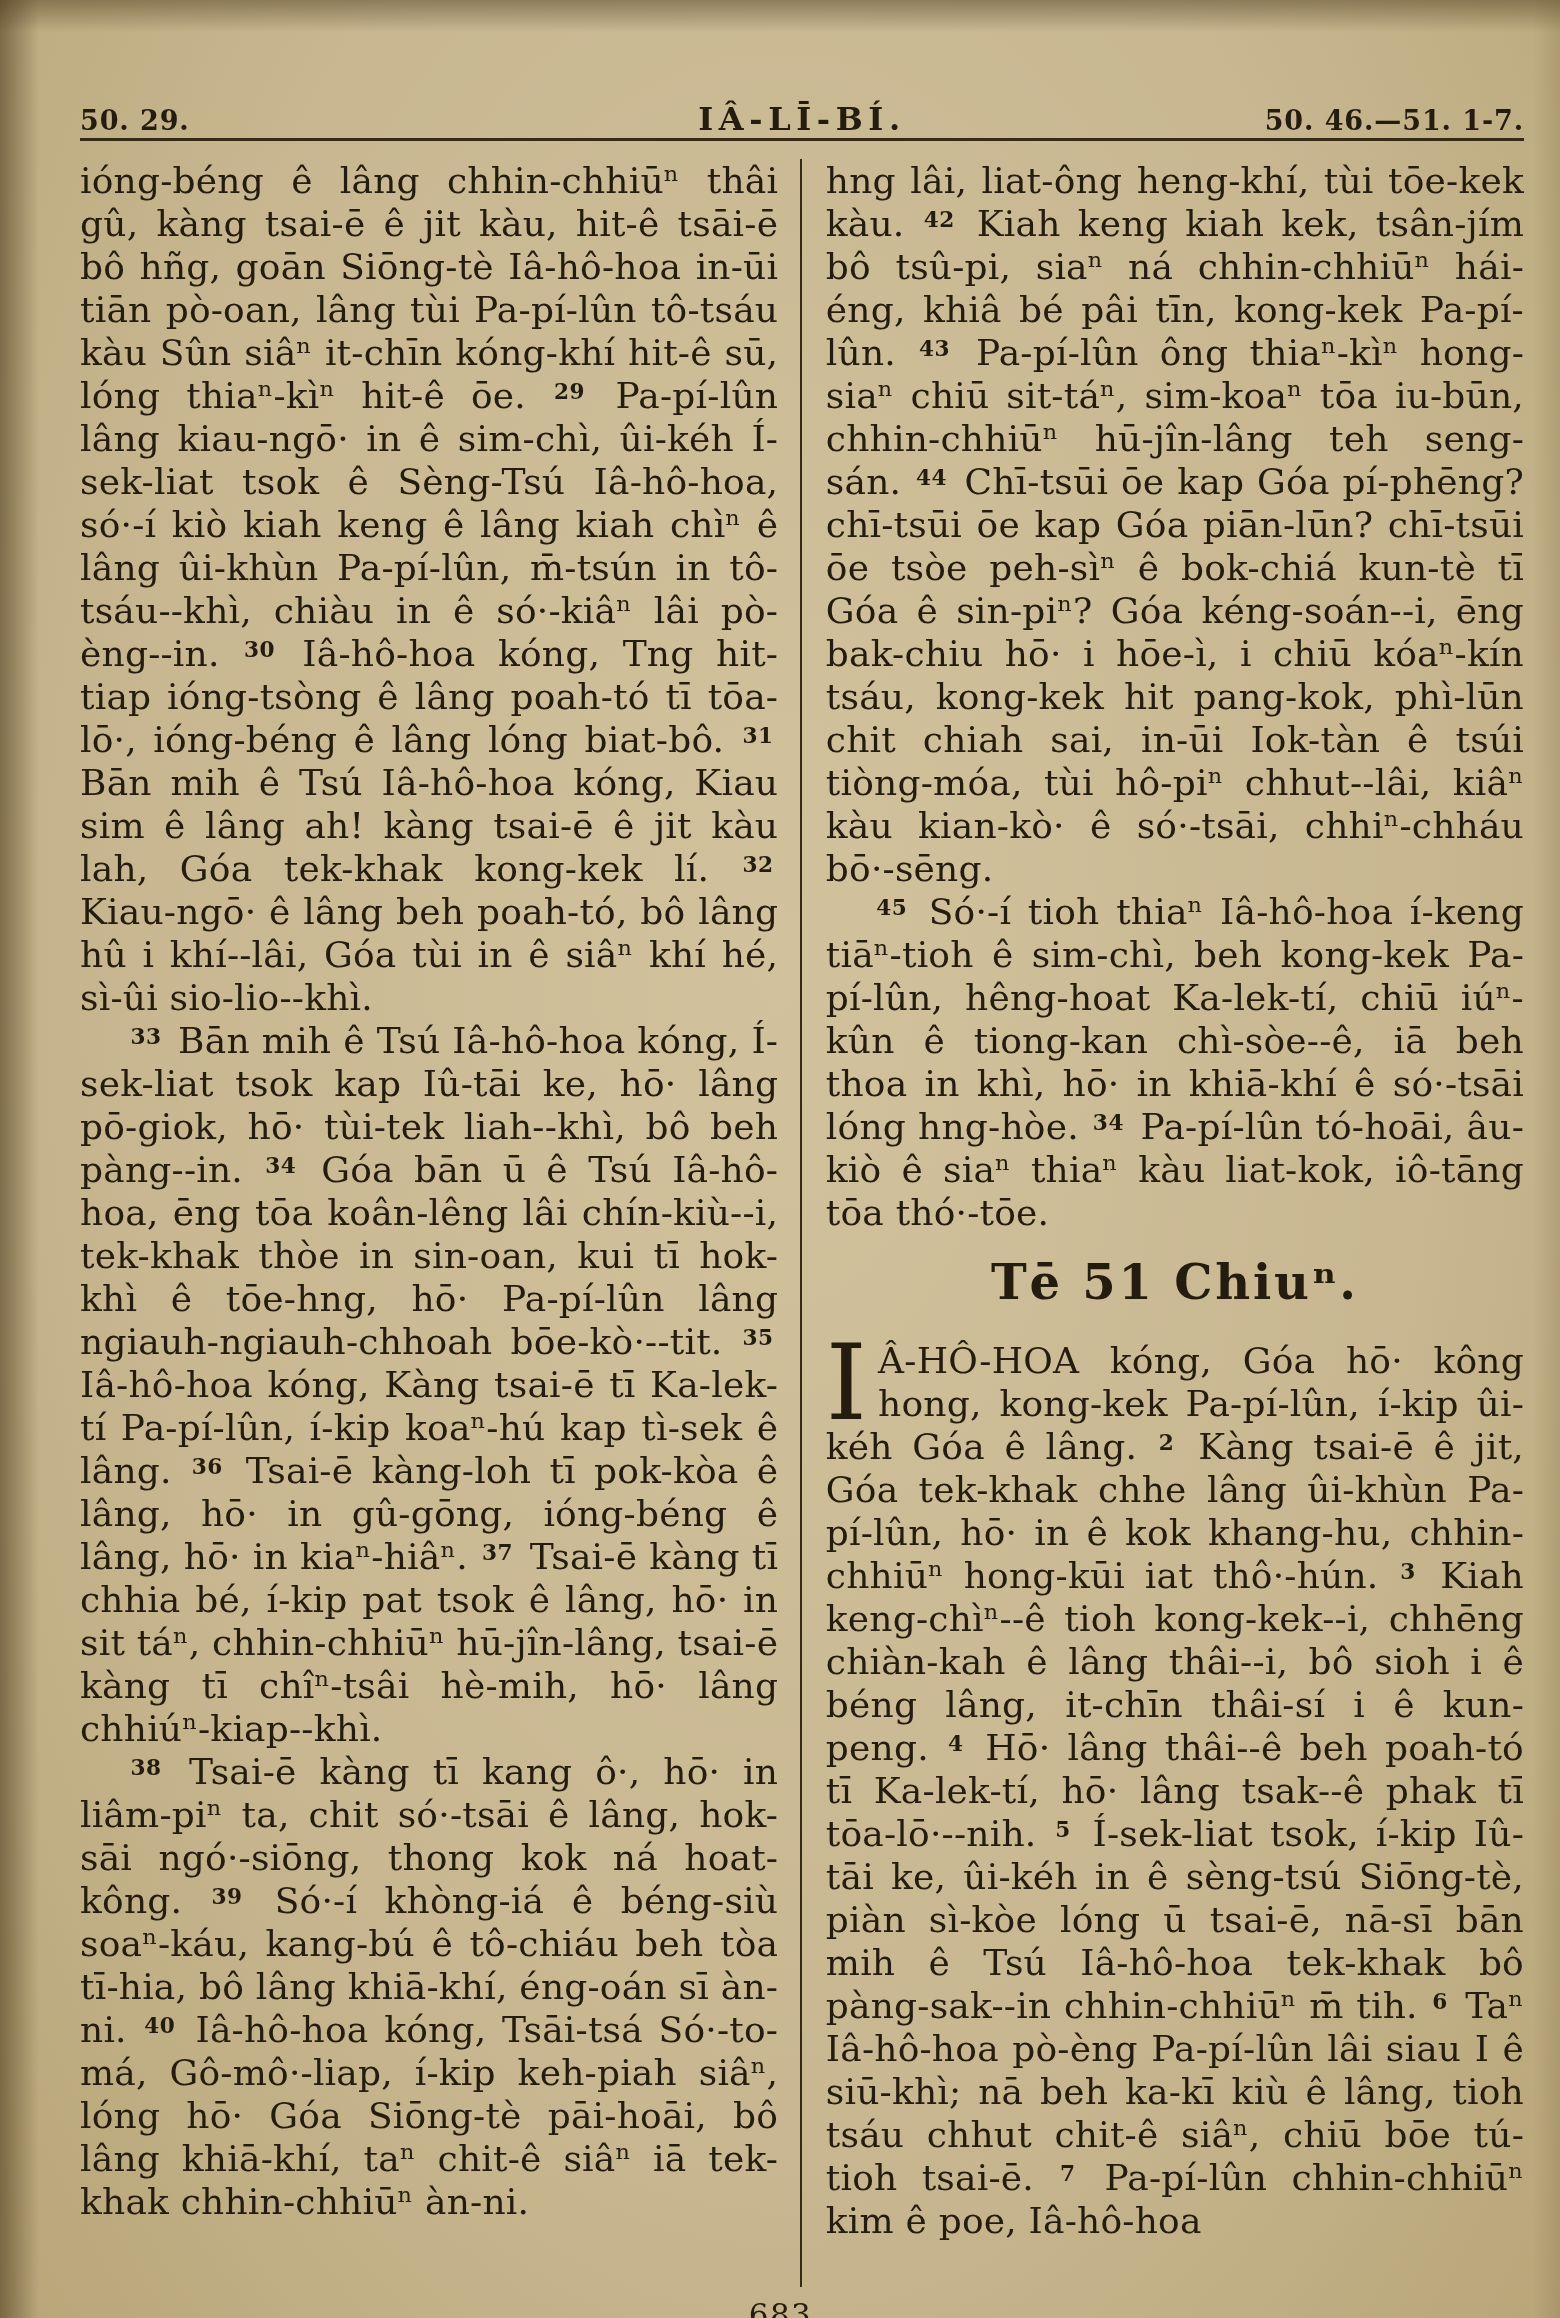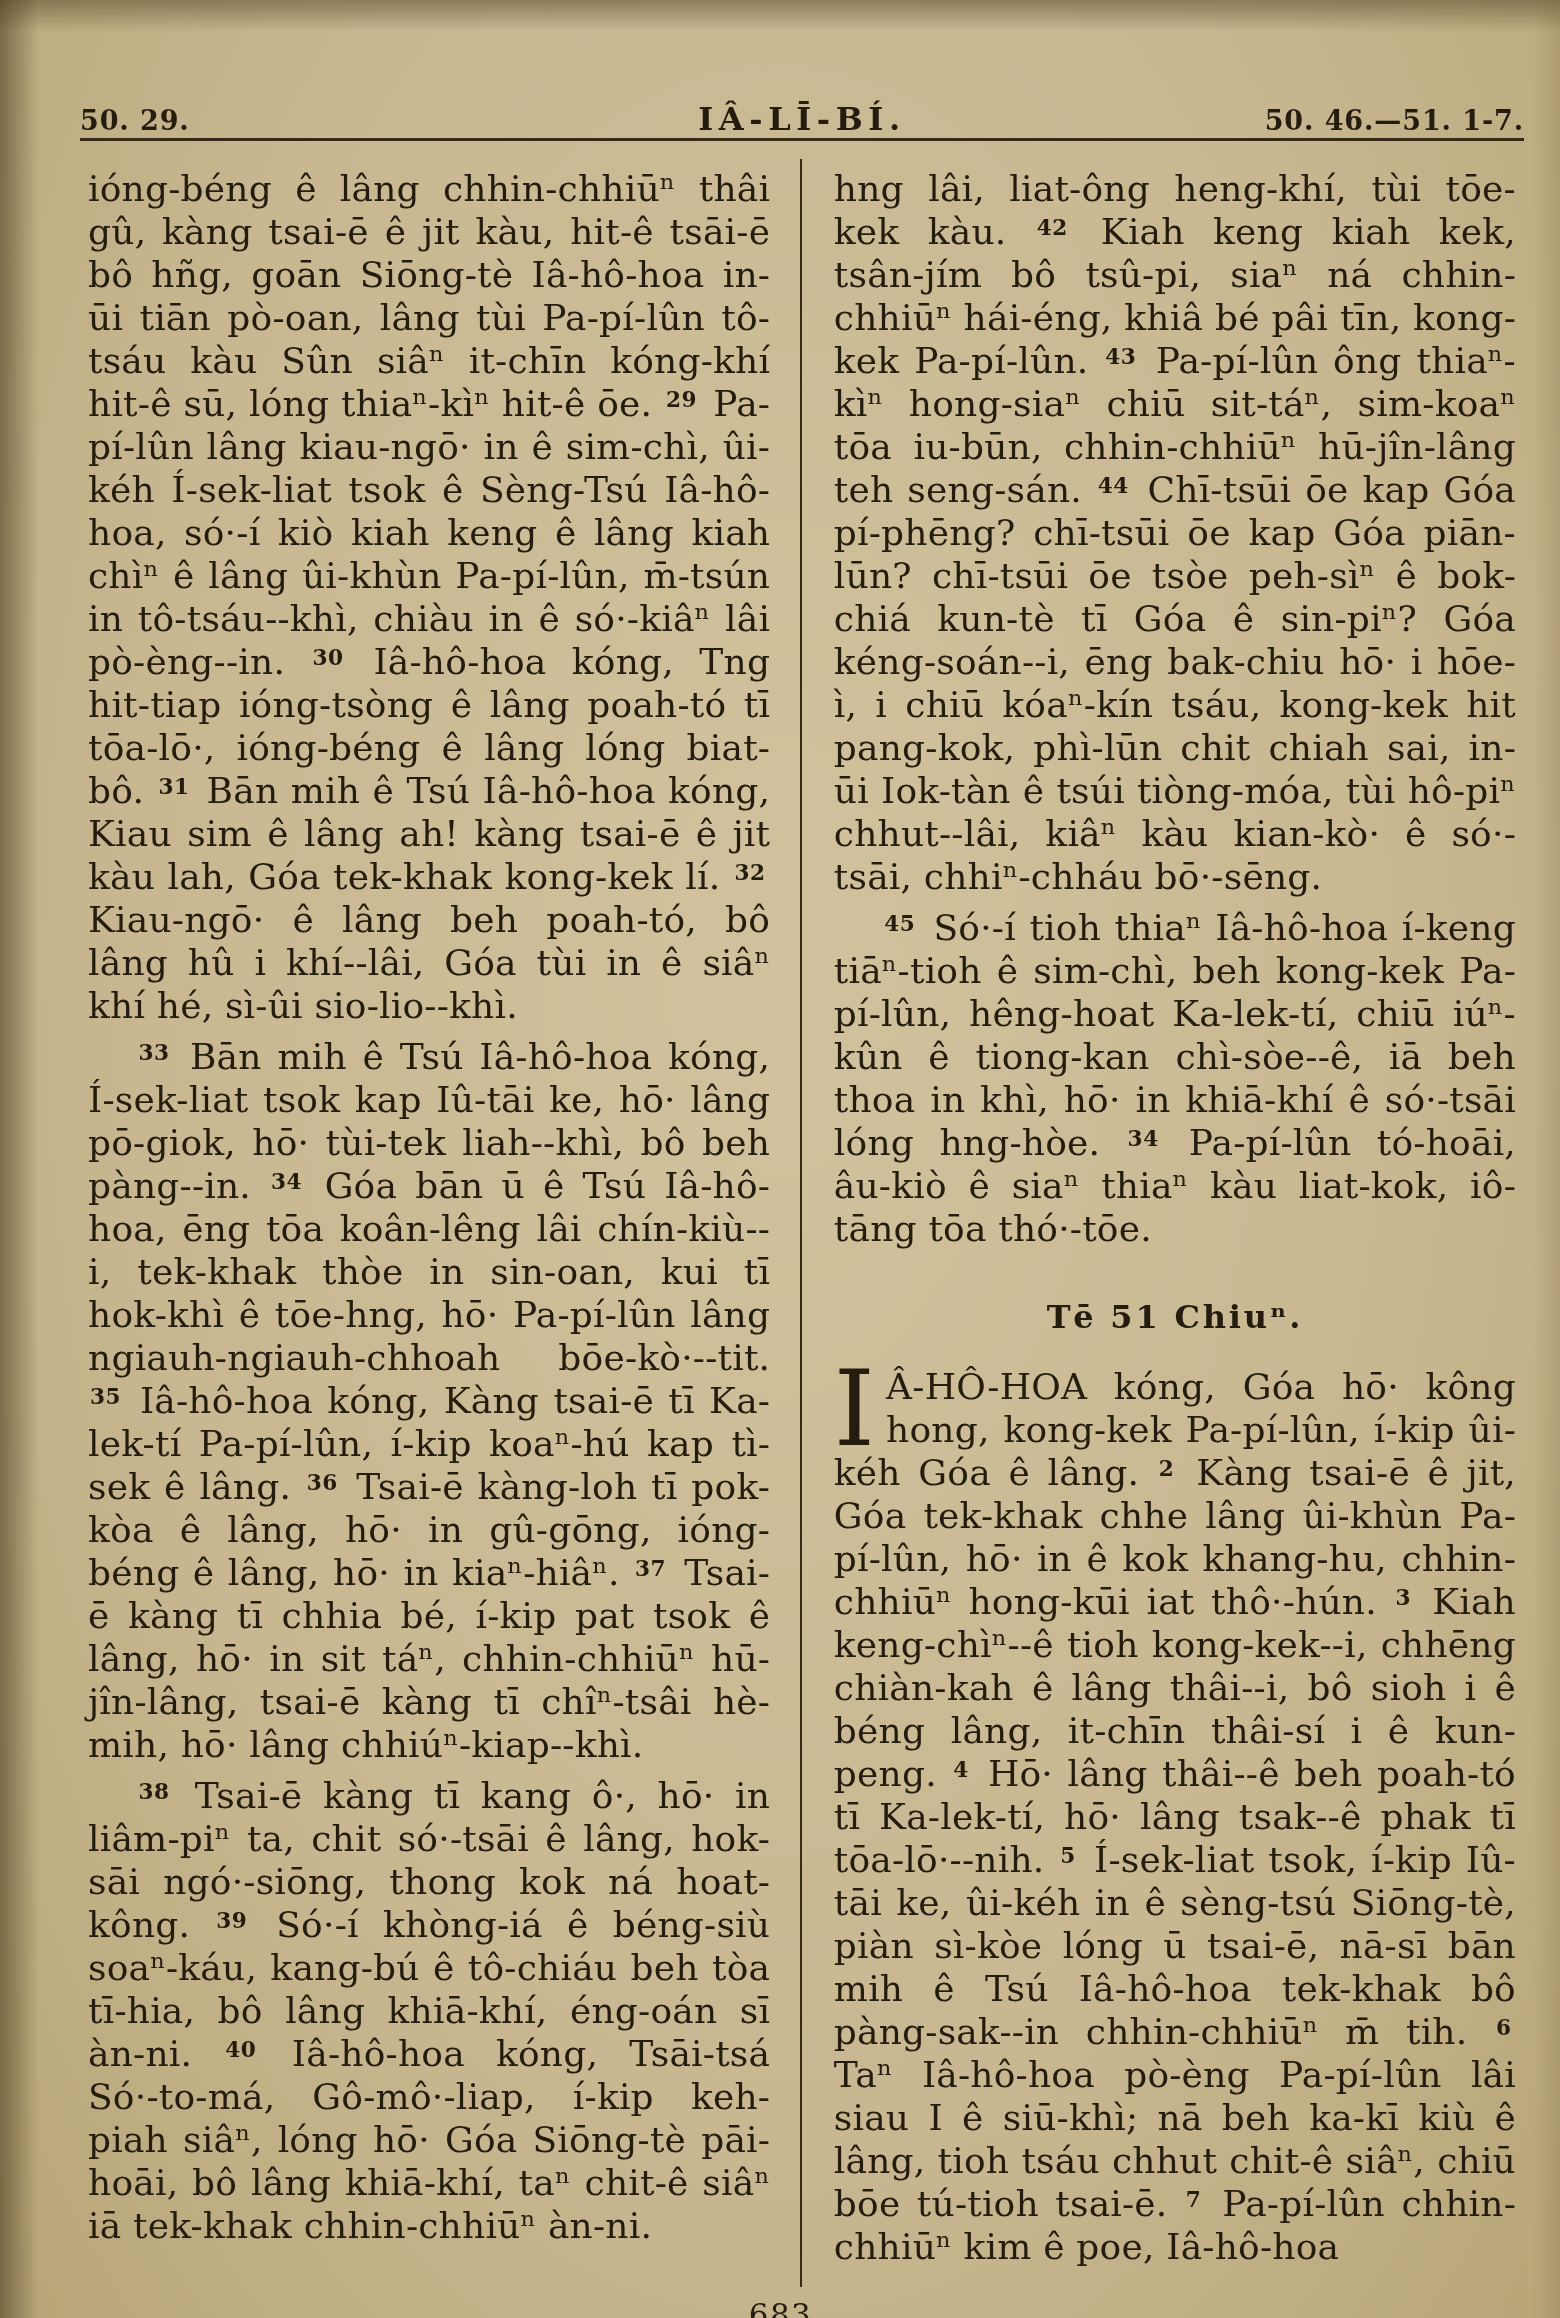--- a/index.html
+++ b/index.html
@@ -36,35 +36,35 @@
 
   .columns {
     position: absolute; left: 80px; right: 37px; top: 159px;
     height: 2128px; overflow: hidden;
     display: flex;
   }
   .col { flex: 1 1 0; min-width: 0; }
   .divider { width: 2.3px; background: #362a16; margin: 0 24px 0 21.3px; }
 
   .para {
-    margin: 8px;
+    margin: 0;
     font-size: 36px; line-height: 43px;
     text-align: justify;
     letter-spacing: 0.2px;
   }
   .para.indent { text-indent: 1.35em; }
   .verse-num {
     font-size: 0.6em; font-weight: bold; line-height: 0;
     position: relative; top: -0.42em; vertical-align: baseline;
     padding: 0 4.6px 0 1.9px; letter-spacing: 0.5px;
   }
   .section-heading {
-    margin: 48px 0 29px;
+    margin: 20px 0 29px;
     text-align: center;
-    font-size: 32px; font-weight: bold; letter-spacing: 2.8px;
+    font-size: 48px; font-weight: bold; letter-spacing: 2.8px;
   }
   .dropcap {
     float: left;
     font-size: 104px; line-height: 81px;
     margin: 3.7px 11px 0 0;
   }
   .page-number {
     position: absolute; left: 0; right: 0; bottom: 65px;
     text-align: center;
     font-size: 31px; letter-spacing: 1.4px;

